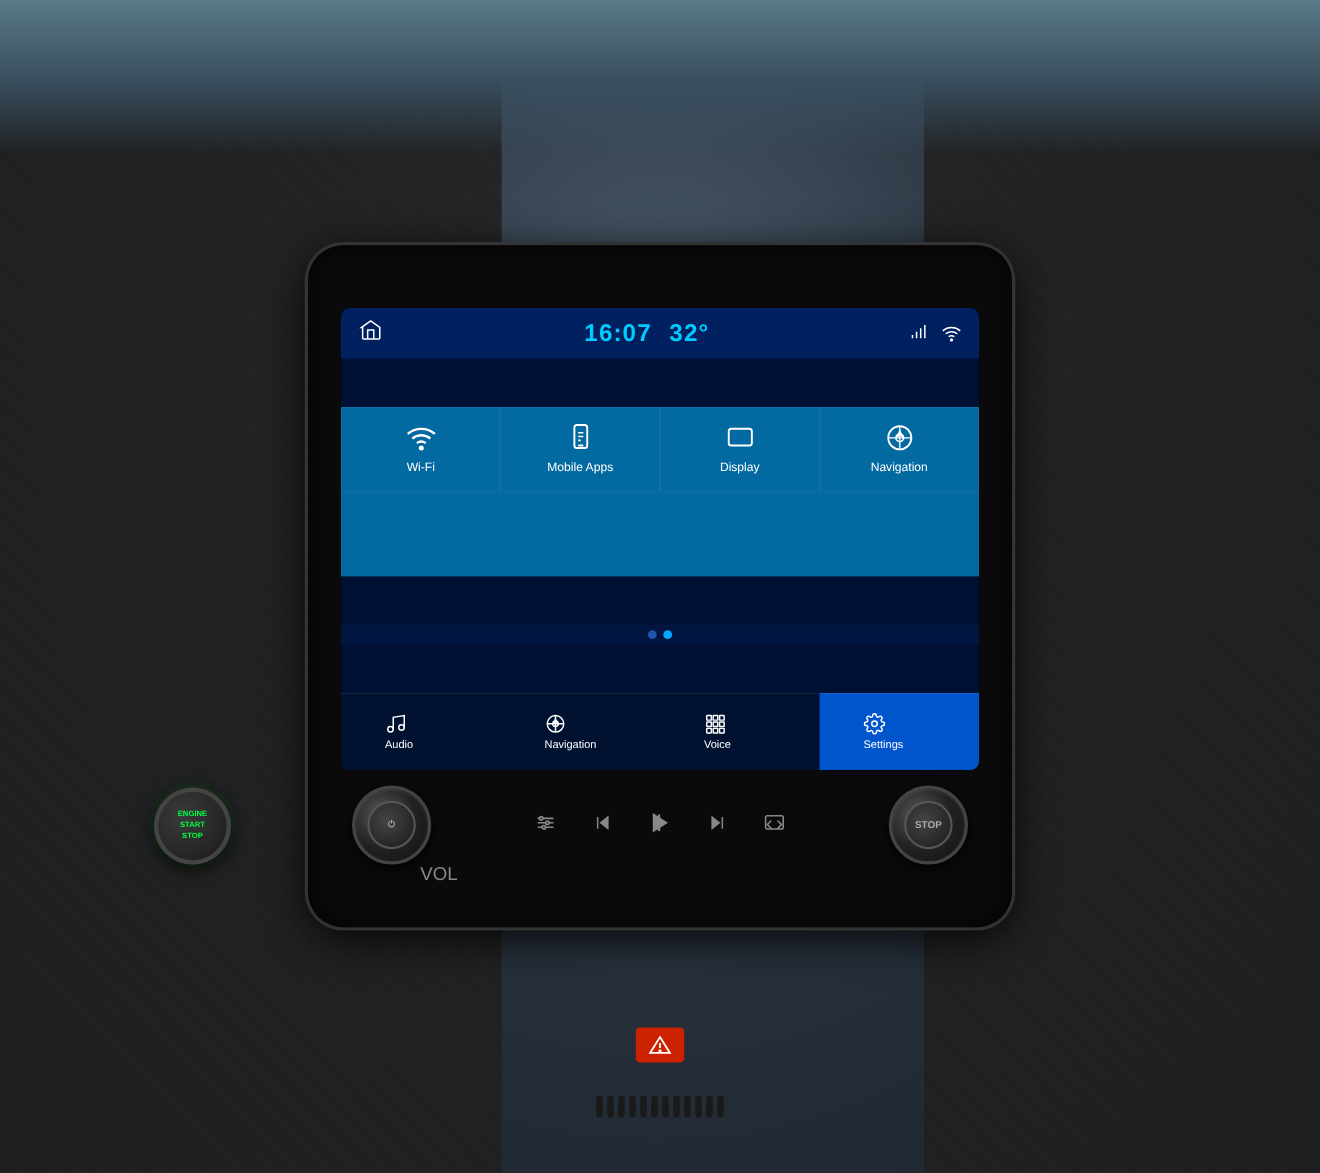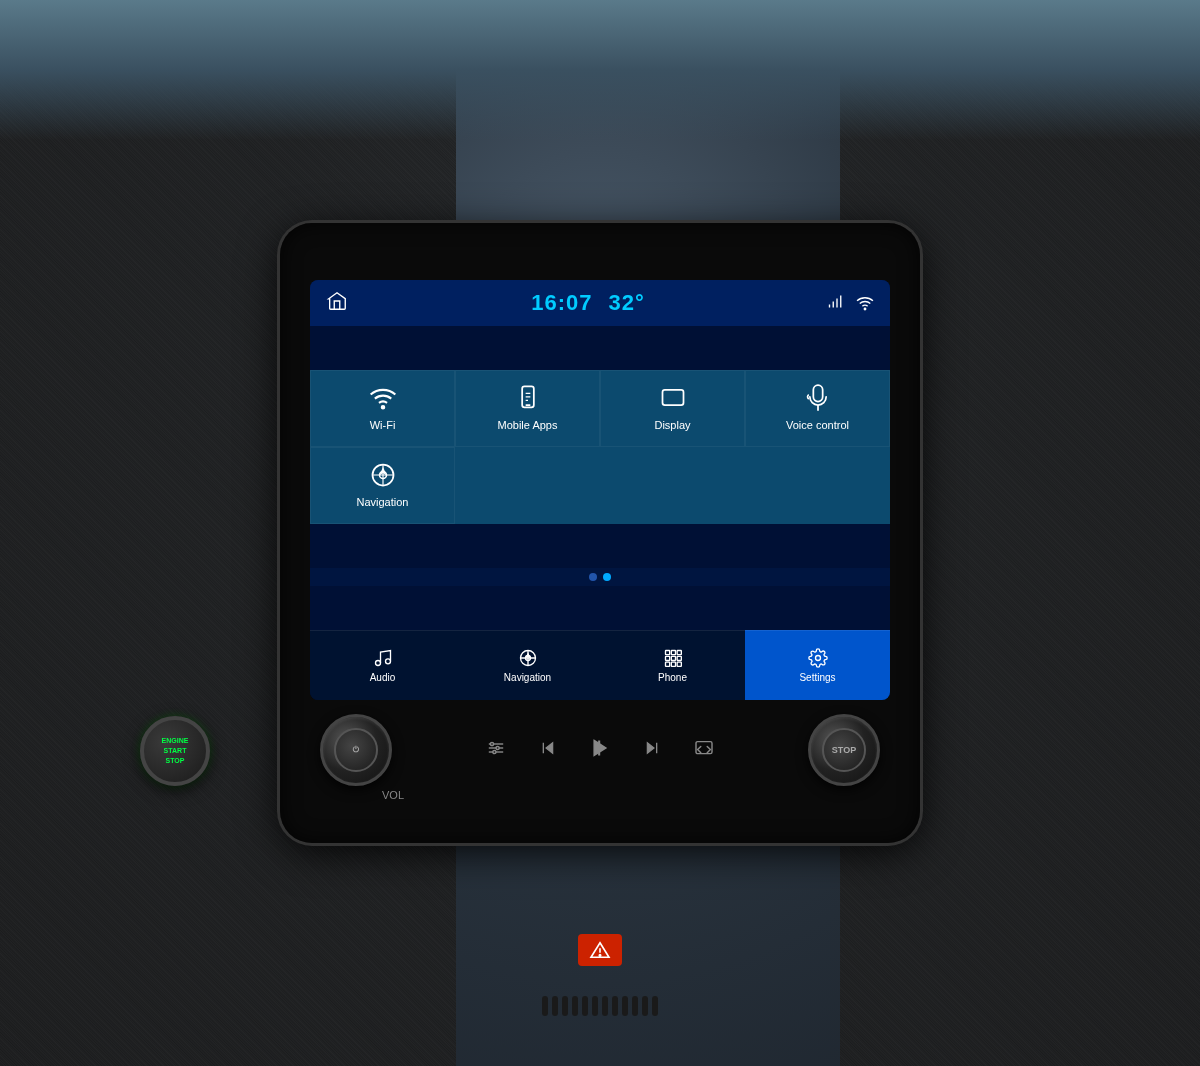--- a/index.html
+++ b/index.html
@@ -111,21 +111,21 @@
       font-size: 16px;
     }
 
     
     .main-content {
       flex: 1;
       display: grid;
       grid-template-columns: repeat(4, 1fr);
       grid-template-rows: repeat(2, 1fr);
       gap: 0;
-      background: #0c4a6e;
+      background: #0369a1;
     }
 
     .grid-item {
       display: flex;
       flex-direction: column;
       align-items: center;
       justify-content: center;
       gap: 6px;
       border: 1px solid rgba(255,255,255,0.05);
       cursor: pointer;
@@ -163,25 +163,25 @@
     .nav-bar {
       height: 70px;
       display: flex;
       background: #001230;
       flex-shrink: 0;
     }
     .nav-item {
       flex: 1;
       display: flex;
       flex-direction: column;
-      align-items: center;
       justify-content: center;
       gap: 4px;
       cursor: pointer;
       border-top: 1px solid rgba(255,255,255,0.08);
+      padding-left: 40px;
     }
     .nav-item.active {
       background: #0055cc;
     }
     .nav-label {
       color: #ffffff;
       font-size: 10px;
       font-weight: 500;
     }
 
@@ -399,30 +399,20 @@
         <span class="grid-label">Mobile Apps</span>
       </div>
 
       <div class="grid-item">
         <svg class="svg-icon" viewBox="0 0 24 24">
           <rect x="3" y="5" width="18" height="13" rx="2" stroke="#fff" stroke-width="1.5" fill="none"></rect>
         </svg>
         <span class="grid-label">Display</span>
       </div>
 
-      <div class="grid-item">
-        <svg class="svg-icon" viewBox="0 0 24 24">
-          <path d="M12 1a4 4 0 014 4v6a4 4 0 01-8 0V5a4 4 0 014-4z" stroke="#fff" stroke-width="1.5" fill="none"></path>
-          <path d="M19 11a7 7 0 01-14 0" stroke="#fff" stroke-width="1.5" fill="none" stroke-linecap="round"></path>
-          <line x1="12" y1="18" x2="12" y2="23" stroke="#fff" stroke-width="1.5"></line>
-
-          <path d="M4 9 Q2 11 4 13" stroke="#fff" stroke-width="1.3" fill="none"></path>
-        </svg>
-        <span class="grid-label">Voice control</span>
-      </div>
 
 
       <div class="grid-item">
         <svg class="svg-icon" viewBox="0 0 24 24">
           <circle cx="12" cy="12" r="9" stroke="#fff" stroke-width="1.5" fill="none"></circle>
           <path d="M12 3 L12 21 M3 12 L21 12" stroke="#fff" stroke-width="1" fill="none"></path>
           <circle cx="12" cy="12" r="3" stroke="#fff" stroke-width="1.3" fill="none"></circle>
           <path d="M12 7 L13.5 10.5 L12 9.5 L10.5 10.5 Z" fill="#fff"></path>
         </svg>
         <span class="grid-label">Navigation</span>
@@ -460,41 +450,41 @@
           <rect x="3" y="3" width="5" height="5" rx="0.5"></rect>
           <rect x="10" y="3" width="5" height="5" rx="0.5"></rect>
           <rect x="17" y="3" width="5" height="5" rx="0.5"></rect>
           <rect x="3" y="10" width="5" height="5" rx="0.5"></rect>
           <rect x="10" y="10" width="5" height="5" rx="0.5"></rect>
           <rect x="17" y="10" width="5" height="5" rx="0.5"></rect>
           <rect x="3" y="17" width="5" height="5" rx="0.5"></rect>
           <rect x="10" y="17" width="5" height="5" rx="0.5"></rect>
           <rect x="17" y="17" width="5" height="5" rx="0.5"></rect>
         </svg>
-        <span class="nav-label">Phone</span>
+        <span class="nav-label">Voice</span>
       </div>
 
       <div class="nav-item active">
         <svg width="20" height="20" viewBox="0 0 24 24" fill="none" stroke="#fff" stroke-width="1.6">
           <circle cx="12" cy="12" r="3"></circle>
           <path d="M19.4 15a1.65 1.65 0 00.33 1.82l.06.06a2 2 0 010 2.83 2 2 0 01-2.83 0l-.06-.06a1.65 1.65 0 00-1.82-.33 1.65 1.65 0 00-1 1.51V21a2 2 0 01-2 2 2 2 0 01-2-2v-.09A1.65 1.65 0 009 19.4a1.65 1.65 0 00-1.82.33l-.06.06a2 2 0 01-2.83 0 2 2 0 010-2.83l.06-.06A1.65 1.65 0 004.68 15a1.65 1.65 0 00-1.51-1H3a2 2 0 01-2-2 2 2 0 012-2h.09A1.65 1.65 0 004.6 9a1.65 1.65 0 00-.33-1.82l-.06-.06a2 2 0 010-2.83 2 2 0 012.83 0l.06.06A1.65 1.65 0 009 4.68a1.65 1.65 0 001-1.51V3a2 2 0 012-2 2 2 0 012 2v.09a1.65 1.65 0 001 1.51 1.65 1.65 0 001.82-.33l.06-.06a2 2 0 012.83 0 2 2 0 010 2.83l-.06.06A1.65 1.65 0 0019.4 9a1.65 1.65 0 001.51 1H21a2 2 0 012 2 2 2 0 01-2 2h-.09a1.65 1.65 0 00-1.51 1z"></path>
         </svg>
         <span class="nav-label">Settings</span>
       </div>
     </div>
   </div>
 
   <div class="controls-row">
 
     <div class="knob">
       <div class="knob-inner-circle">
         <span style="font-size:8px; color:#aaa;">⏻</span>
       </div>
     </div>
-    <span style="font-size:11px; color:#888; position:absolute; left:calc(50% - 218px); margin-top:90px;text-align:center;">VOL</span>
+    <span style="font-size:17px; color:#888; position:absolute; left:calc(50% - 218px); margin-top:90px;text-align:center;">VOL</span>
 
     <div class="media-controls">
 
       <button class="media-btn">
         <svg width="20" height="16" viewBox="0 0 24 20" fill="none" stroke="#888" stroke-width="1.8">
           <line x1="3" y1="5" x2="21" y2="5"></line>
           <line x1="3" y1="10" x2="21" y2="10"></line>
           <line x1="3" y1="15" x2="21" y2="15"></line>
           <circle cx="7" cy="5" r="2" fill="#2a2a2a" stroke="#888"></circle>
           <circle cx="14" cy="10" r="2" fill="#2a2a2a" stroke="#888"></circle>

